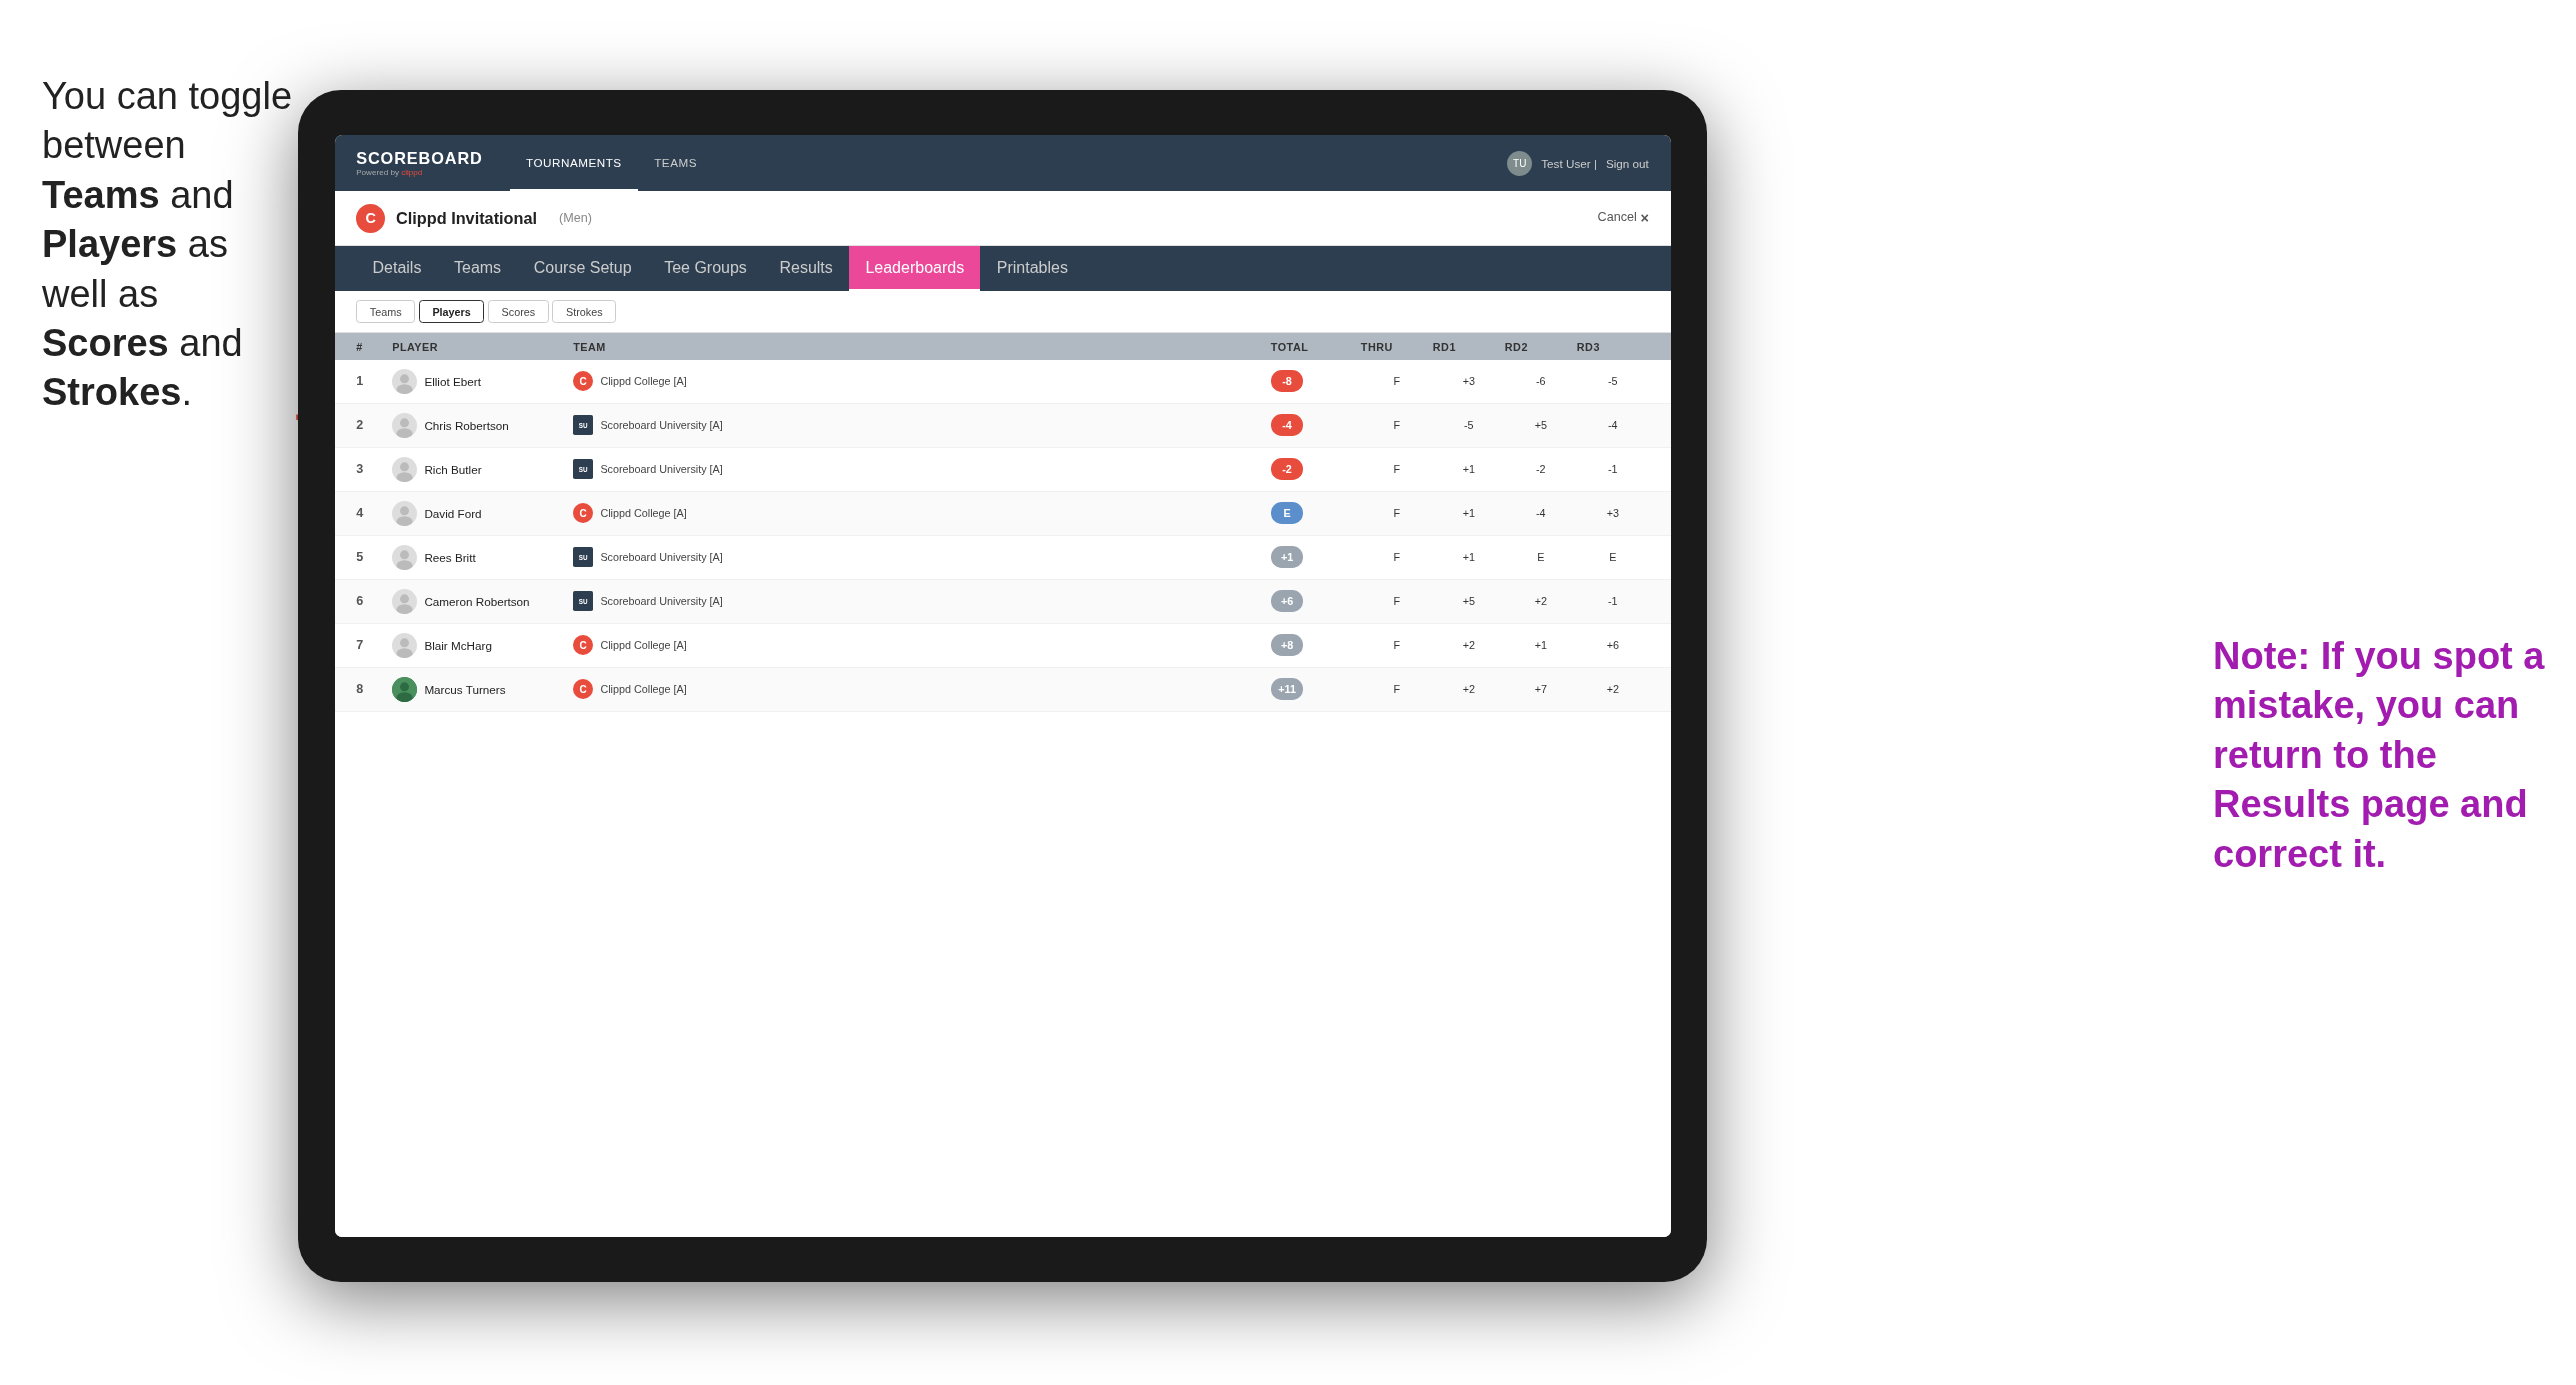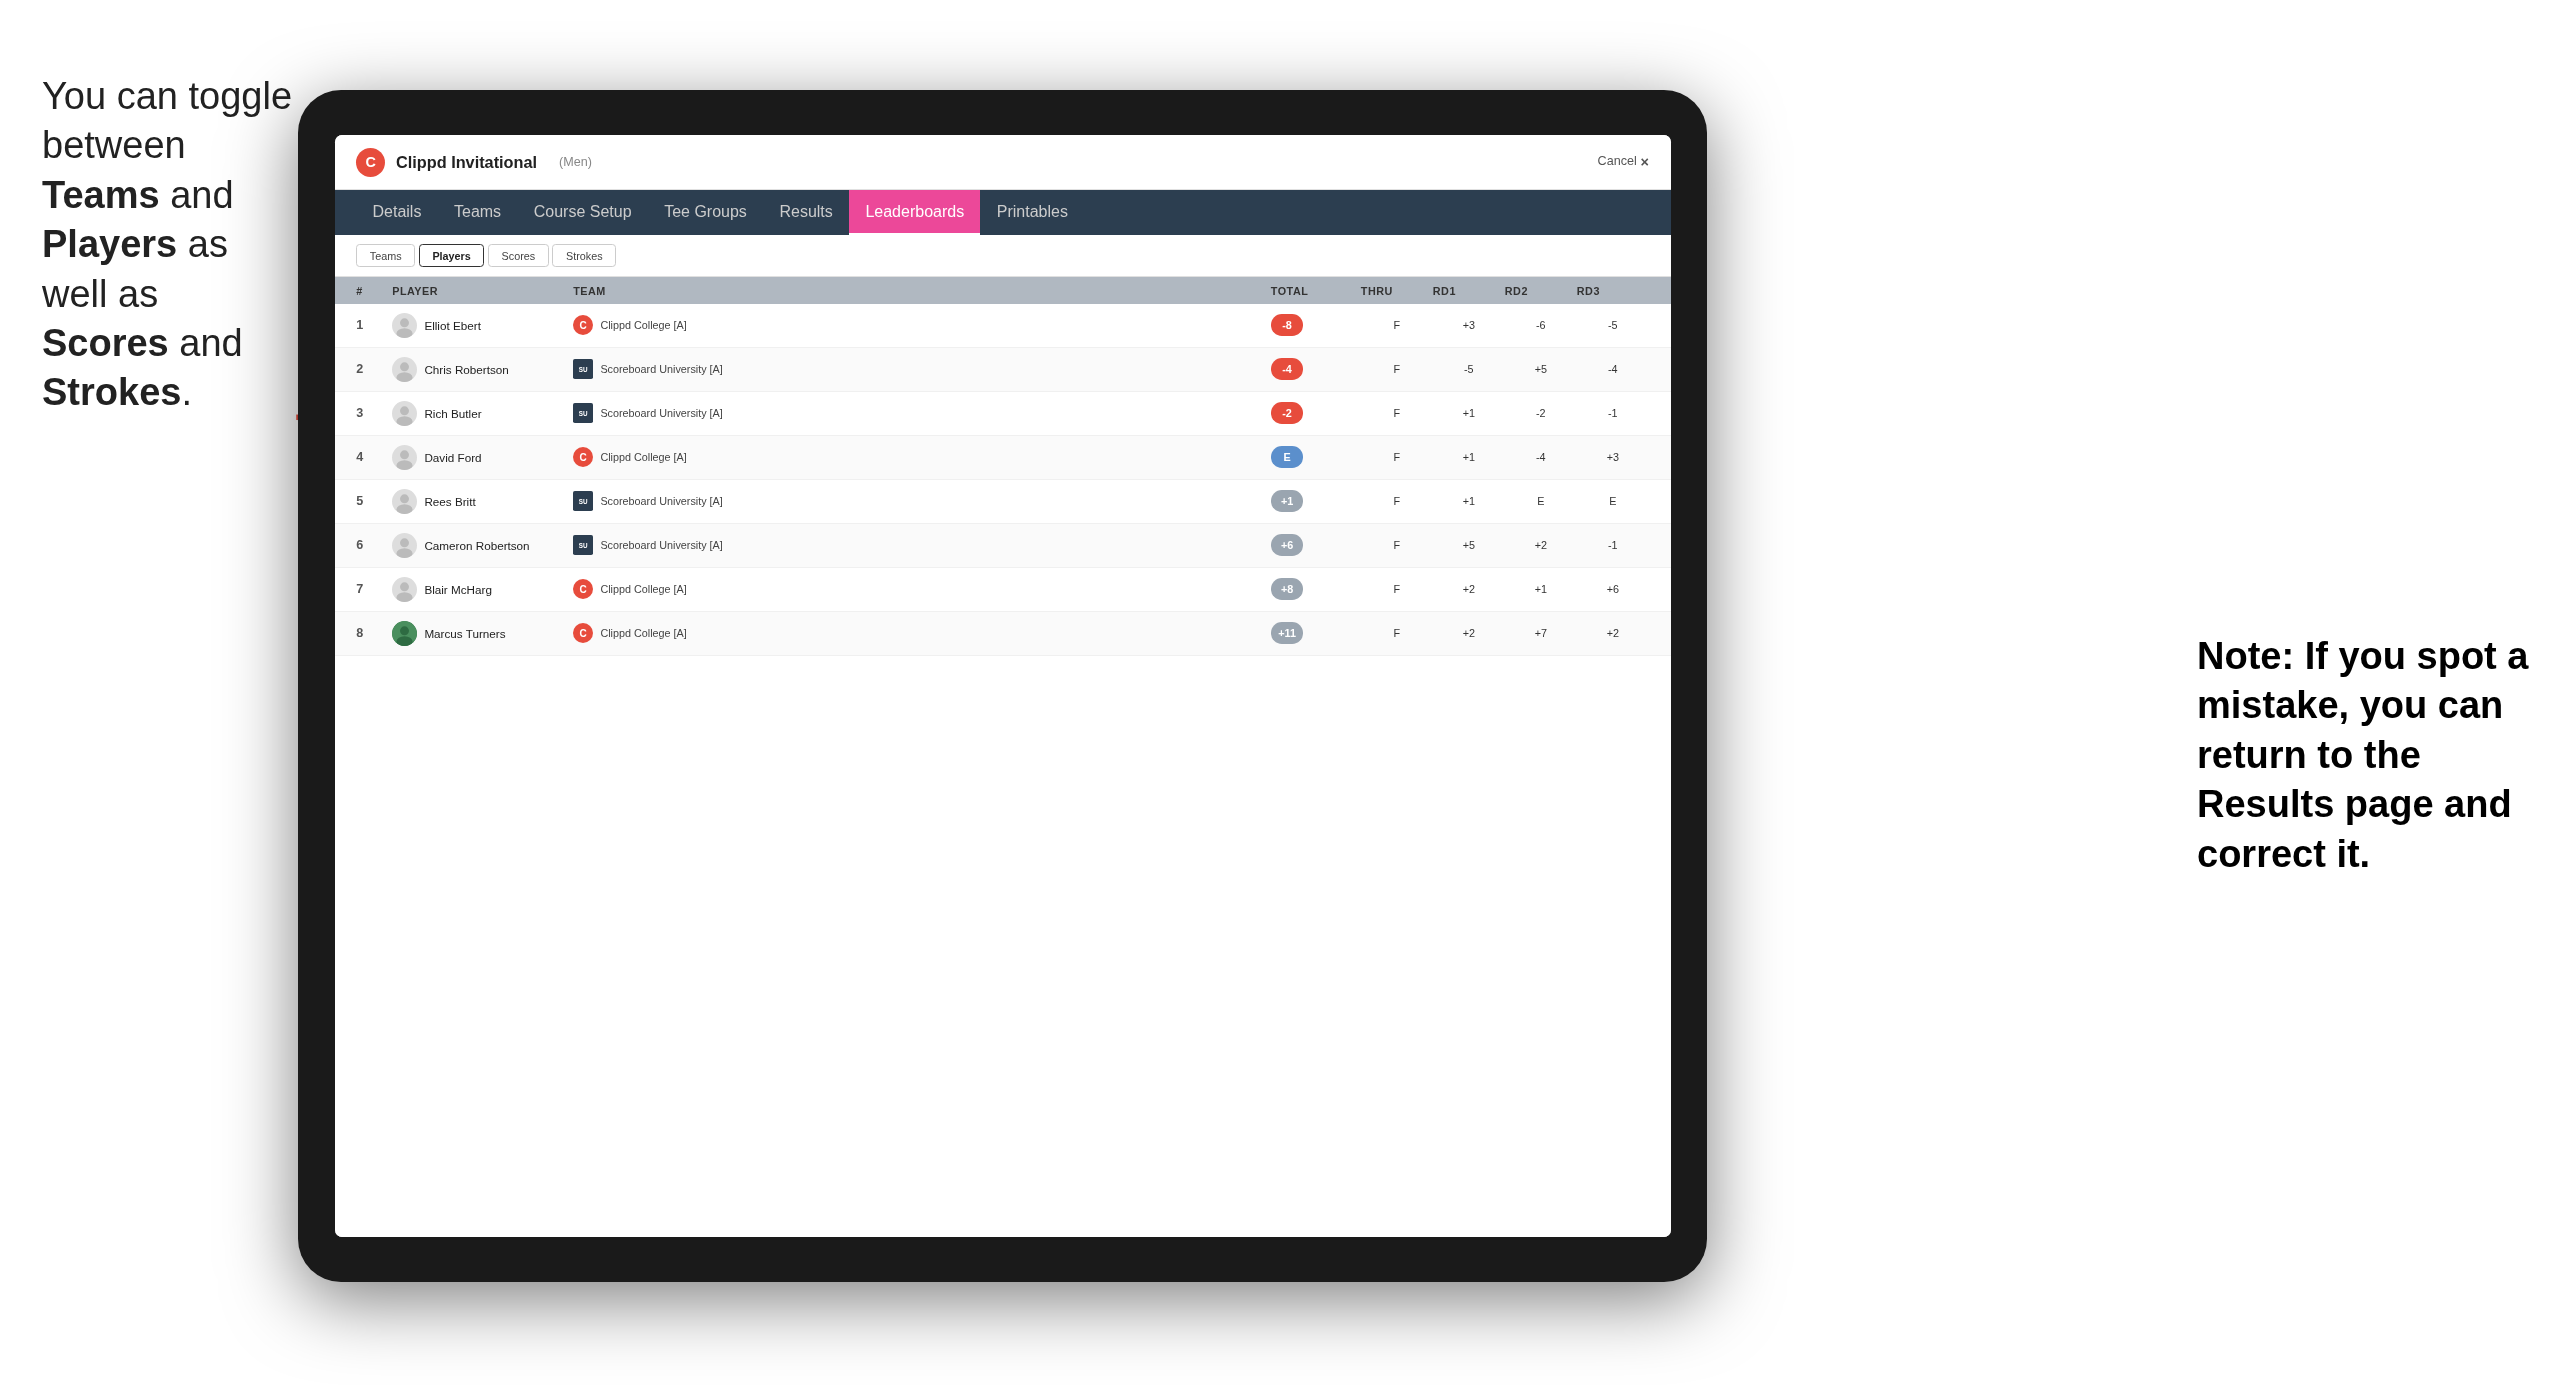--- a/index.html
+++ b/index.html
@@ -20,26 +20,26 @@
       width: 253px;
       font-size: 38px;
       line-height: 1.3;
       color: #222;
     }
     .left-annotation strong { font-weight: 800; }
 
     
     .right-annotation {
       position: absolute;
-      right: 36px;
+      right: 20px;
       top: 632px;
       width: 343px;
       font-size: 38px;
       line-height: 1.3;
-      color: #000000;
+      color: #a21caf;
     }
     .right-annotation strong { font-weight: 800; }
 
     
     .arrow-container {
       position: absolute;
       left: 289px;
       top: 388px;
       width: 199px;
       height: 108px;
@@ -357,20 +357,35 @@
   <path d="M 20,10 Q 80,10 180,90" stroke="#e74c3c" stroke-width="5" fill="none" marker-end="url(#arrowhead)"></path>
 </svg>
 
 <div class="right-annotation">
   <strong>Note: If you spot a mistake, you can return to the <strong>Results</strong> page and correct it.</strong>
 </div>
 
 <div class="tablet">
   <div class="tablet-screen">
 
+    <div class="top-nav">
+      <div class="logo-area">
+        <span class="logo-text">SCOREBOARD</span>
+        <span class="logo-sub">Powered by <span style="color:#e74c3c">clippd</span></span>
+      </div>
+      <nav class="nav-links">
+        <div class="nav-link active">TOURNAMENTS</div>
+        <div class="nav-link">TEAMS</div>
+      </nav>
+      <div class="user-area">
+        <div class="user-avatar">TU</div>
+        <span class="user-name">Test User |</span>
+        <span class="sign-out">Sign out</span>
+      </div>
+    </div>
 
     <div class="tournament-header">
       <div class="tournament-icon">C</div>
       <span class="tournament-name">Clippd Invitational</span>
       <span class="tournament-sub">(Men)</span>
       <div class="cancel-btn">
         <span>Cancel</span>
         <span class="cancel-x">×</span>
       </div>
     </div>

